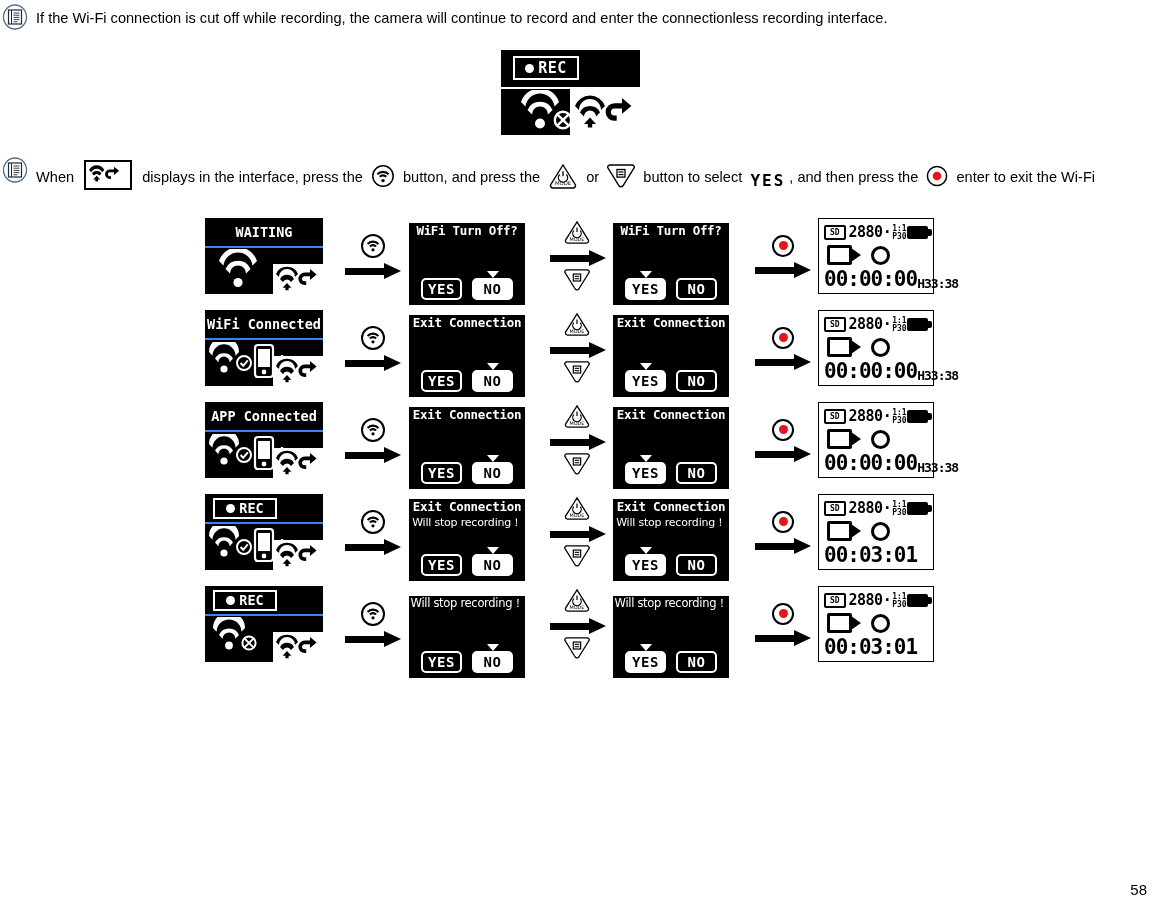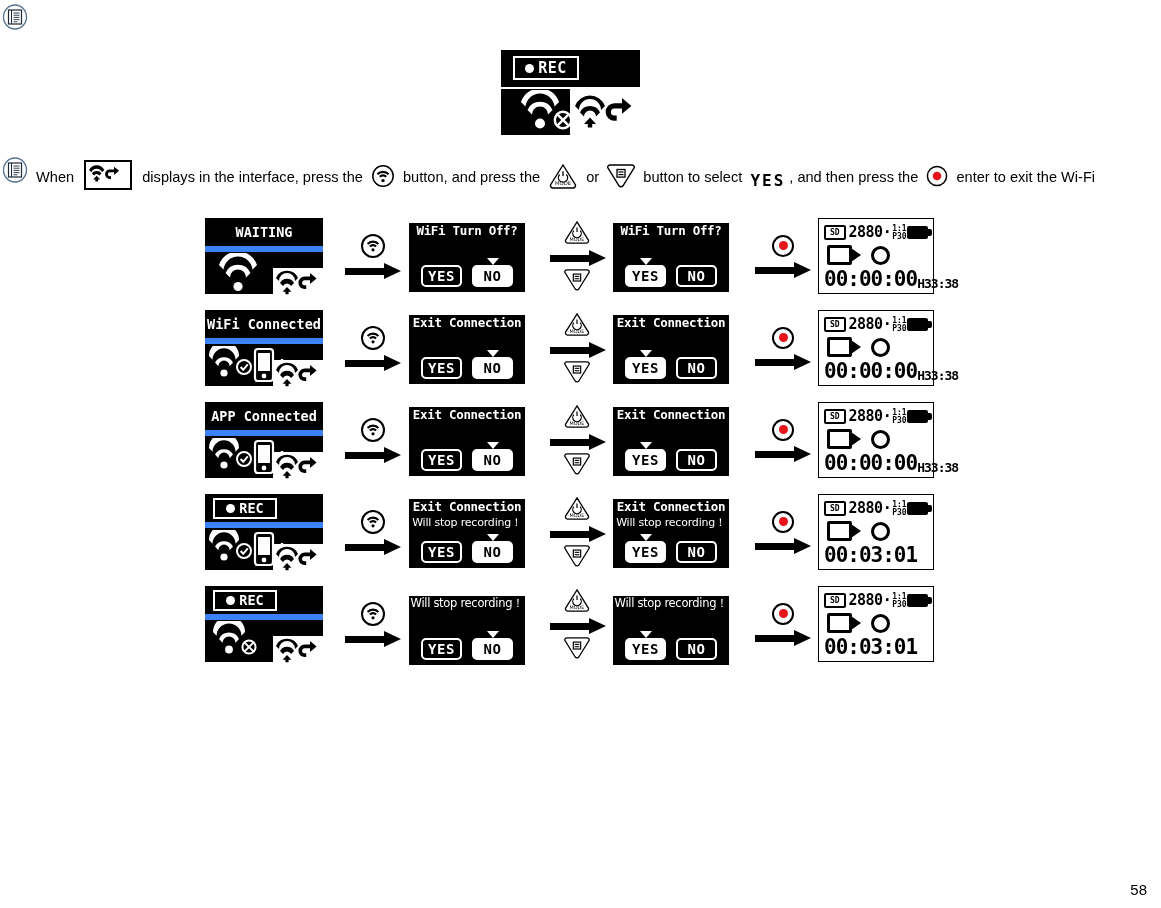--- a/index.html
+++ b/index.html
@@ -43,25 +43,25 @@
   
   .flow{position:absolute;left:0;top:218px;width:1161px;}
   .frow{position:relative;height:92px;}
   .cell{position:absolute;top:0;}
   .c1{left:205px;} .c2{left:340px;} .c3{left:409px;}
   .c4{left:545px;} .c5{left:613px;} .c6{left:750px;} .c7{left:818px;}
 
   
   .scr{background:#000;box-sizing:border-box;position:relative;}
   .scr-a{width:118px;height:76px;}            
-  .scr-b{width:116px;height:69px;}            
+  .scr-b{width:116px;height:82px;}            
   .scr-c{width:116px;height:76px;background:#fff;border:1.5px solid #000;} 
 
   .scr-a .title{height:28px;display:flex;align-items:center;justify-content:center;
-      border-bottom:6px solid #3b82f6;}
+      border-bottom:2px solid #3b82f6;}
   .scr-a .title span{color:#fff;font-family:"DejaVu Sans Mono", monospace;
       font-weight:bold;font-size:13.5px;letter-spacing:0px;white-space:nowrap;}
   .scr-a .icons{position:relative;height:46px;}
 
   .scr-a .recbox2{position:absolute;left:8px;top:4px;width:64px;height:21px;
       border:2px solid #fff;box-sizing:border-box;display:flex;align-items:center;
       justify-content:center;gap:4px;}
 
   
   .retchip{position:absolute;right:0px;bottom:0px;width:50px;height:30px;background:#fff;}
@@ -146,20 +146,21 @@
       <ellipse cx="13" cy="13" rx="11.5" ry="12" fill="none" stroke="#55708c" stroke-width="1.3"></ellipse>
       <rect x="6.5" y="6" width="13" height="14" fill="none" stroke="#1b2a3a" stroke-width="1.2"></rect>
       <line x1="9.5" y1="6" x2="9.5" y2="20" stroke="#1b2a3a" stroke-width="1"></line>
       <line x1="11.5" y1="9" x2="17.5" y2="9" stroke="#1b2a3a" stroke-width="0.9"></line>
       <line x1="11.5" y1="11.2" x2="17.5" y2="11.2" stroke="#1b2a3a" stroke-width="0.9"></line>
       <line x1="11.5" y1="13.4" x2="17.5" y2="13.4" stroke="#1b2a3a" stroke-width="0.9"></line>
       <line x1="11.5" y1="15.6" x2="17.5" y2="15.6" stroke="#1b2a3a" stroke-width="0.9"></line>
       <line x1="11.5" y1="17.8" x2="15.5" y2="17.8" stroke="#1b2a3a" stroke-width="0.9"></line>
     </svg>
   </span>
+  <div class="note-body">If the Wi-Fi connection is cut off while recording, the camera will continue to record and enter the connectionless recording interface.</div>
 </div>
 
 <div class="note note-2">
   <span class="note-icon">
     <svg viewBox="0 0 26 26" width="26" height="26">
       <ellipse cx="13" cy="13" rx="11.5" ry="12" fill="none" stroke="#55708c" stroke-width="1.3"></ellipse>
       <rect x="6.5" y="6" width="13" height="14" fill="none" stroke="#1b2a3a" stroke-width="1.2"></rect>
       <line x1="9.5" y1="6" x2="9.5" y2="20" stroke="#1b2a3a" stroke-width="1"></line>
       <line x1="11.5" y1="9" x2="17.5" y2="9" stroke="#1b2a3a" stroke-width="0.9"></line>
       <line x1="11.5" y1="11.2" x2="17.5" y2="11.2" stroke="#1b2a3a" stroke-width="0.9"></line>

